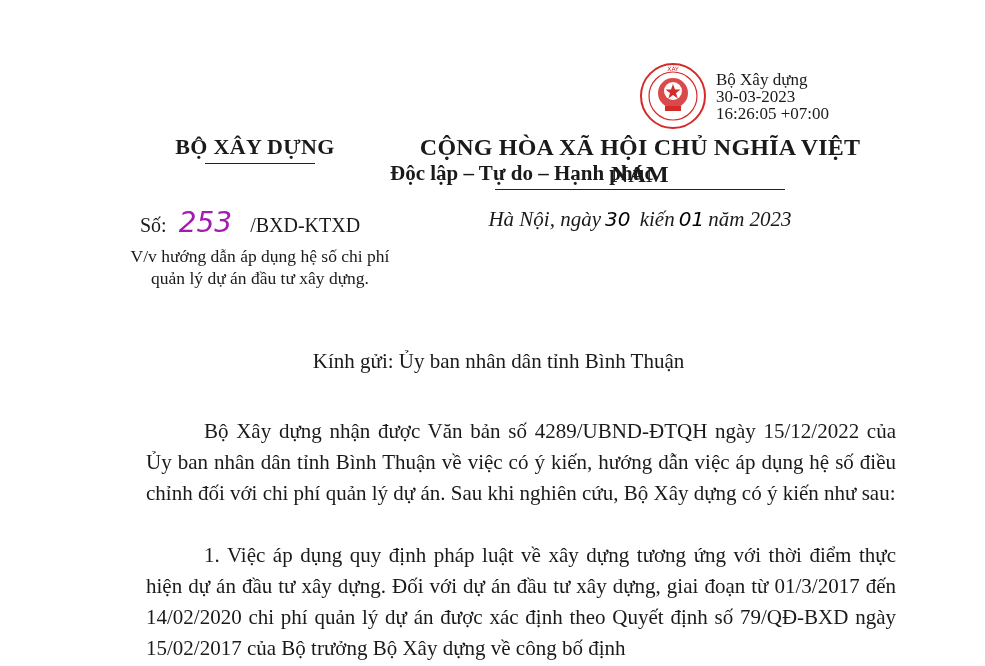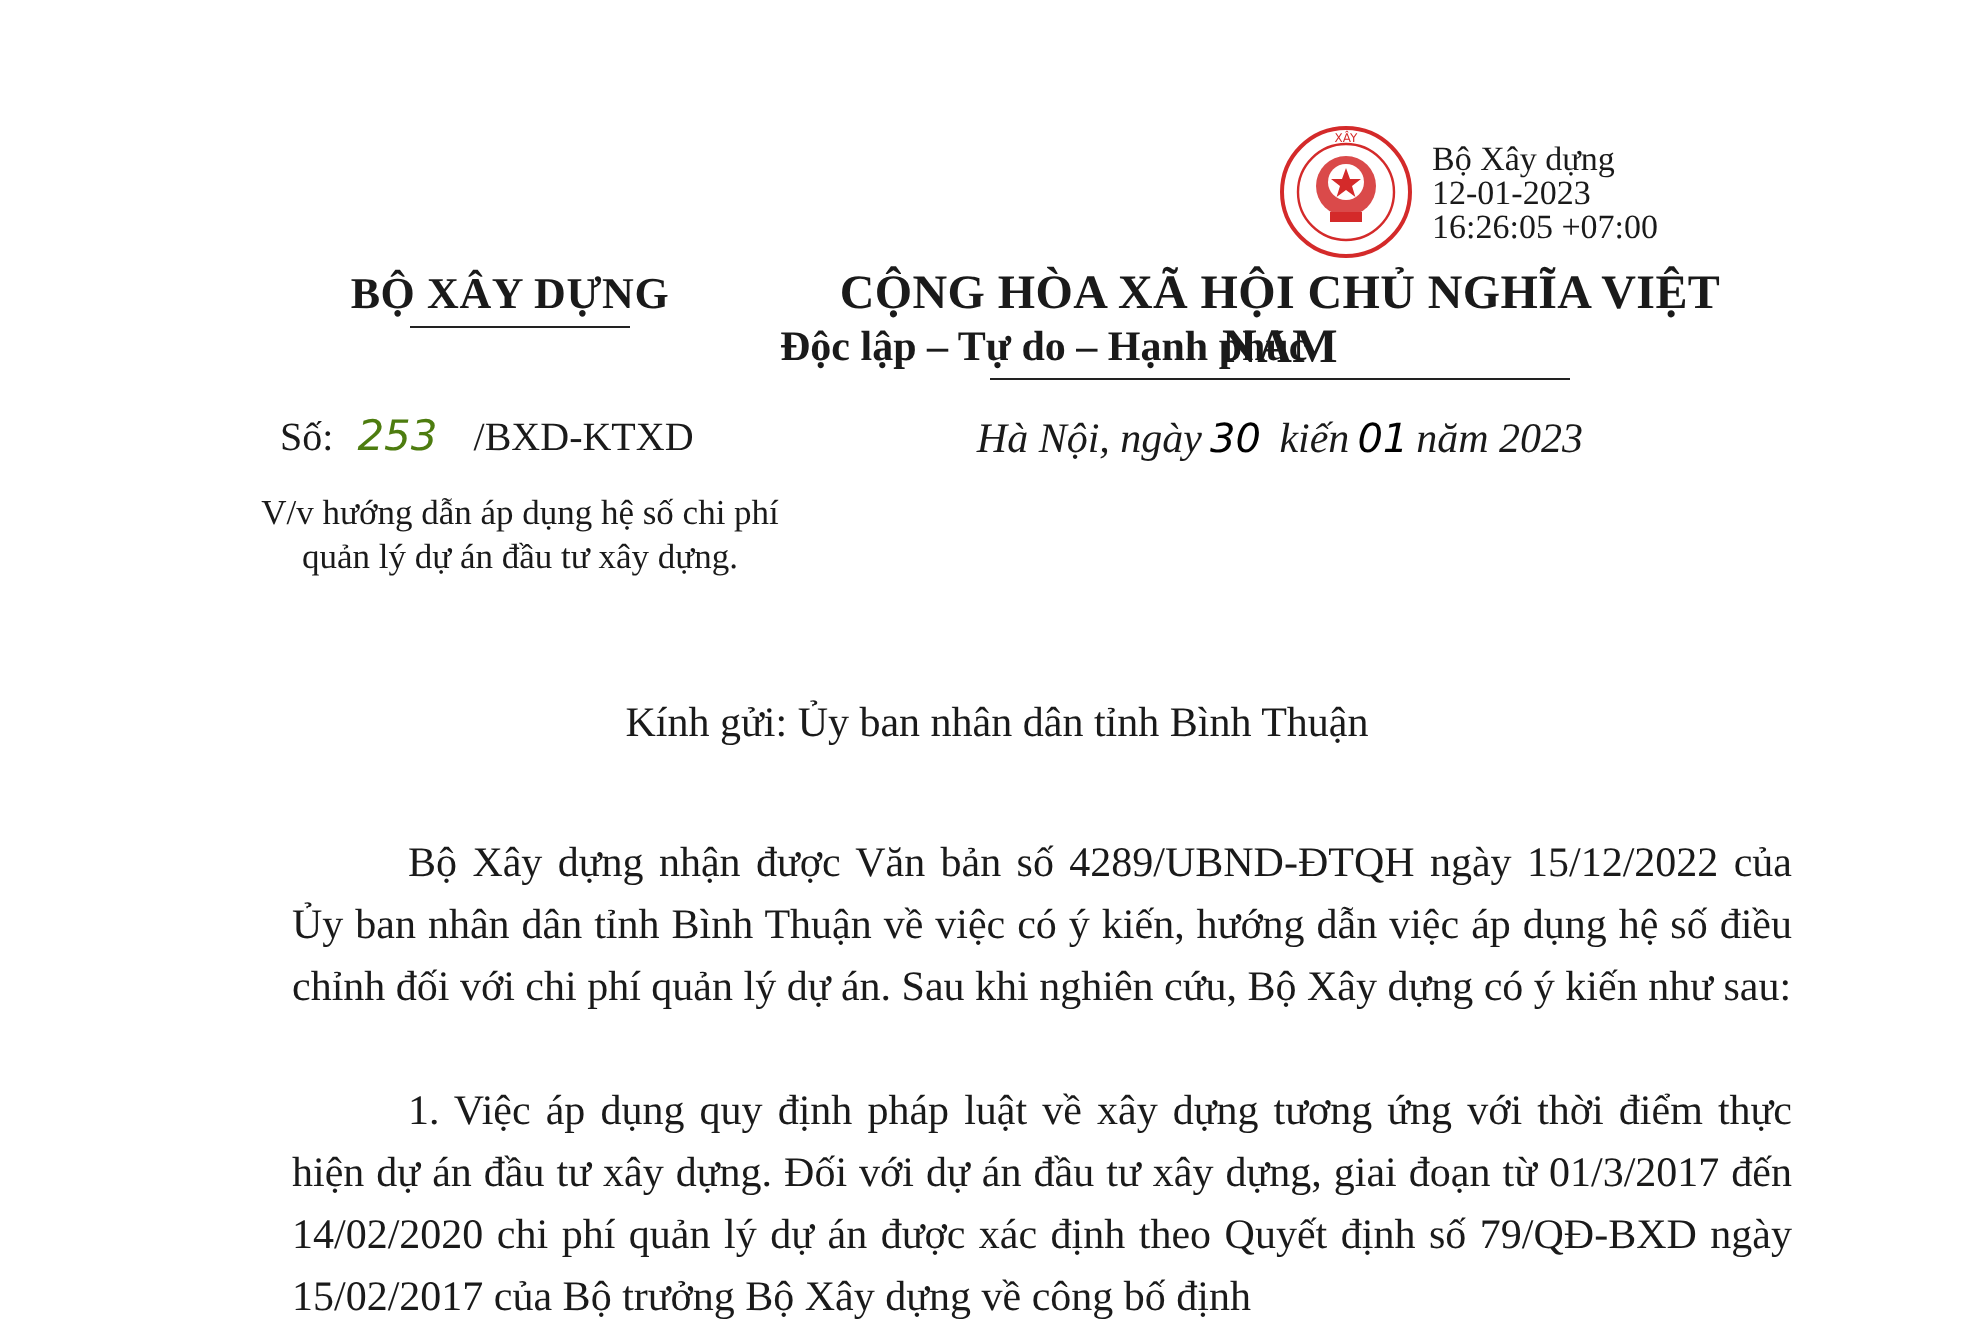--- a/index.html
+++ b/index.html
@@ -2,21 +2,21 @@
 <html><head>
   <meta charset="utf-8">
   <style>
     html, body { margin:0; padding:0; }
     body { width:985px; height:666px; background:#ffffff; overflow:hidden; position:relative;
       font-family:"Liberation Serif", "DejaVu Serif", serif; color:#1a1a1a; }
     .abs { position:absolute; }
     .left-head { left:130px; top:134px; width:250px; text-align:center; font-weight:bold; font-size:22px; letter-spacing:0.3px; }
     .left-rule { left:205px; top:163px; width:110px; height:1px; background:#222; }
     .so-line { left:140px; top:206px; font-size:20px; white-space:nowrap; }
-    .so-line .hand { color:#4d7c0f; font-family:"DejaVu Sans", sans-serif; font-style:italic; font-size:21px; margin:0 18px 0 12px; }
+    .so-line .hand { color:#a21caf; font-family:"DejaVu Sans", sans-serif; font-style:italic; font-size:28px; margin:0 18px 0 12px; }
     .vv { left:130px; top:245px; width:260px; text-align:center; font-size:17.5px; line-height:22px; }
     .right-head { left:390px; top:134px; width:500px; text-align:center; font-weight:bold; font-size:24px; letter-spacing:0.2px; }
     .motto { left:390px; top:161px; width:500px; font-weight:bold; font-size:21px; }
     .motto-rule { left:495px; top:189px; width:290px; height:1px; background:#222; }
     .date-line { left:390px; top:207px; width:500px; text-align:center; font-style:italic; font-size:21px; }
     .date-line .hand { color:#000000; font-family:"DejaVu Sans", sans-serif; font-style:italic; font-size:20px; margin:0 4px; }
     .stamp { left:639px; top:62px; width:68px; height:68px; }
     .sig { left:716px; top:71px; font-size:17px; line-height:17px; color:#1a1a1a; }
     .kinh { left:0; top:349px; width:985px; text-align:center; font-size:21px; padding-left:12px; box-sizing:border-box; }
     .para { left:130px; width:750px; font-size:21px; line-height:31px; text-align:justify;margin-left:16px; }
@@ -33,21 +33,21 @@
     <circle cx="34" cy="34" r="24" fill="none" stroke="#d42a2a" stroke-width="1.2"></circle>
     <circle cx="34" cy="31" r="15" fill="#d42a2a" opacity="0.85"></circle>
     <circle cx="34" cy="29" r="9" fill="#fff"></circle>
     <polygon points="34,22 36,27.5 41.5,27.5 37,31 38.7,36.5 34,33 29.3,36.5 31,31 26.5,27.5 32,27.5" fill="#d42a2a"></polygon>
     <rect x="26" y="44" width="16" height="5" fill="#d42a2a"></rect>
     <text x="34" y="9" font-size="6" text-anchor="middle" fill="#d42a2a" font-family="DejaVu Sans, sans-serif">XÂY</text>
   </svg>
 </div>
 <div class="abs sig">
   <div>Bộ Xây dựng</div>
-  <div>12-01-2023</div>
+  <div>30-03-2023</div>
   <div>16:26:05 +07:00</div>
 </div>
 
 <div class="abs left-head">BỘ XÂY DỰNG</div>
 <div class="abs left-rule"></div>
 <div class="abs so-line">
   <span>Số:</span><span class="hand">253</span><span>/BXD-KTXD</span>
 </div>
 <div class="abs vv">V/v hướng dẫn áp dụng hệ số chi phí quản lý dự án đầu tư xây dựng.</div>
 

